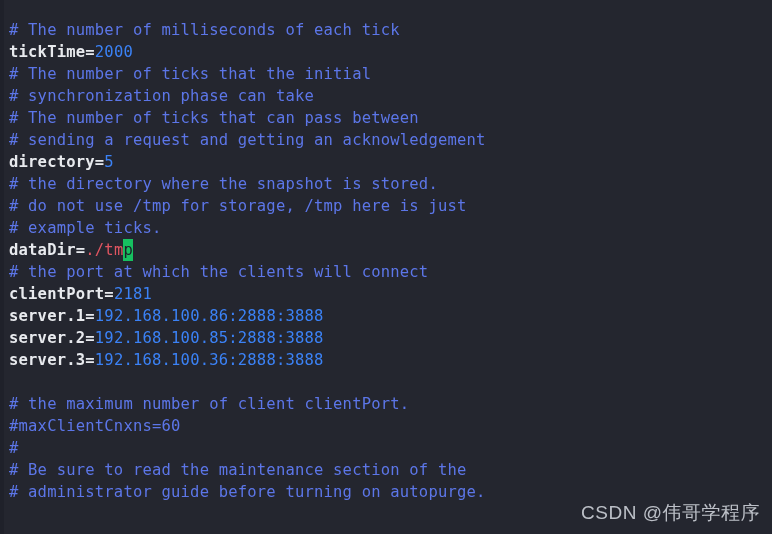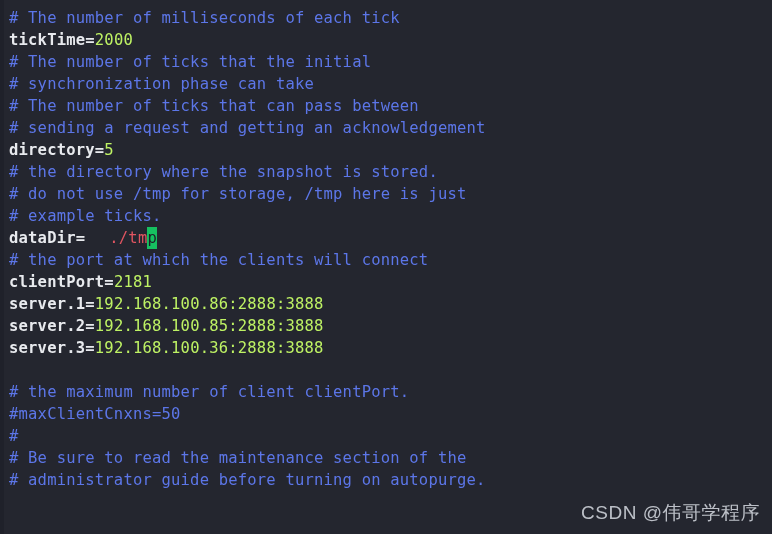--- a/index.html
+++ b/index.html
@@ -23,37 +23,37 @@
     width: 4px;
     height: 534px;
     background: #1f212a;
   }
   #code {
     position: absolute;
     left: 4px;
     top: 0;
     right: 0;
     bottom: 0;
-    padding: 7px 0 0 5px;
+    padding: 19px 0 0 5px;
     box-sizing: border-box;
   }
   .line {
     height: 22px;
     line-height: 22px;
     font-size: 15.5px;
     letter-spacing: 0.2px;
     white-space: pre;
     color: #d7dae0;
   }
   .line.blank { }
   .tok-comment { color: #5c76e8; }
   .tok-key     { color: #e8eaee; font-weight: 700; }
   .tok-eq      { color: #e8eaee; font-weight: 600; }
-  .tok-value   { color: #bef264; }
-  .tok-path    { color: #e05561; margin-left: 24px; }
+  .tok-value   { color: #3b82f6; }
+  .tok-path    { color: #e05561; }
   .cursor-block {
     background: #16c060;
     color: #1c2029;
     display: inline-block;
   }
   #watermark {
     position: absolute;
     right: 12px;
     bottom: 8px;
     font-family: "Liberation Sans", "DejaVu Sans", sans-serif;
@@ -83,21 +83,21 @@
       <div class="line"><span class="tok-comment"># do not use /tmp for storage, /tmp here is just</span></div>
       <div class="line"><span class="tok-comment"># example ticks.</span></div>
       <div class="line"><span class="tok-key">dataDir</span><span class="tok-eq">=</span><span class="tok-path">./tm</span><span class="cursor-block">p</span></div>
       <div class="line"><span class="tok-comment"># the port at which the clients will connect</span></div>
       <div class="line"><span class="tok-key">clientPort</span><span class="tok-eq">=</span><span class="tok-value">2181</span></div>
       <div class="line"><span class="tok-key">server.1</span><span class="tok-eq">=</span><span class="tok-value">192.168.100.86:2888:3888</span></div>
       <div class="line"><span class="tok-key">server.2</span><span class="tok-eq">=</span><span class="tok-value">192.168.100.85:2888:3888</span></div>
       <div class="line"><span class="tok-key">server.3</span><span class="tok-eq">=</span><span class="tok-value">192.168.100.36:2888:3888</span></div>
       <div class="line blank"><span>&nbsp;</span></div>
       <div class="line"><span class="tok-comment"># the maximum number of client clientPort.</span></div>
-      <div class="line"><span class="tok-comment">#maxClientCnxns=50</span></div>
+      <div class="line"><span class="tok-comment">#maxClientCnxns=60</span></div>
       <div class="line"><span class="tok-comment">#</span></div>
       <div class="line"><span class="tok-comment"># Be sure to read the maintenance section of the</span></div>
       <div class="line"><span class="tok-comment"># administrator guide before turning on autopurge.</span></div>
     </div>
 
   <div id="watermark">CSDN @伟哥学程序</div>
 
 </div>
 
 </body></html>

